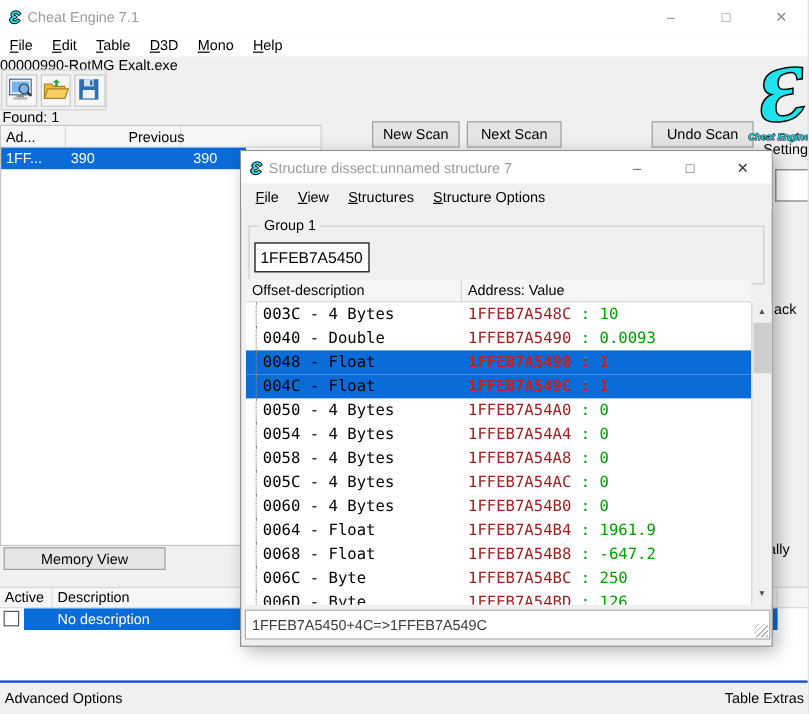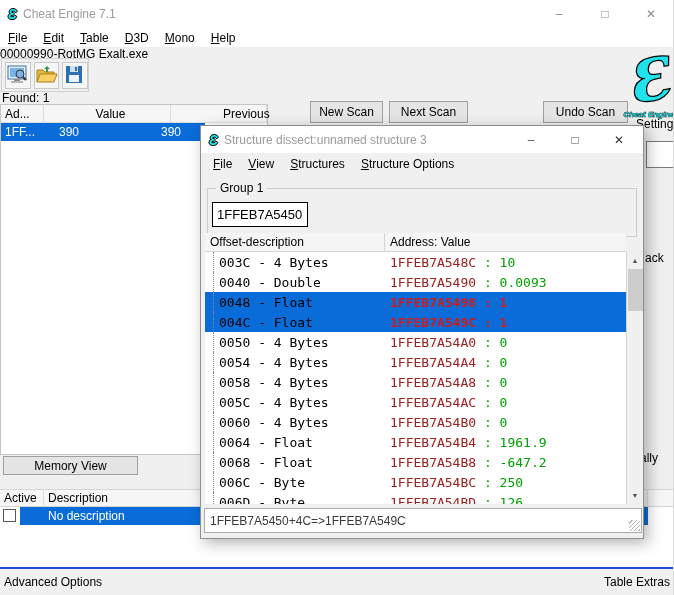--- a/index.html
+++ b/index.html
@@ -173,21 +173,20 @@
         <rect x="5" y="10" width="10" height="7" fill="#eef3f8"></rect>
       </svg>
     </div>
   </div>
 
   <div class="found">Found: 1</div>
 
   <div class="scanlist">
     <div class="sl-header">
       <span class="h c1">Ad...</span>
-      <span class="h c2">Value</span>
       <span class="h c3">Previous</span>
     </div>
     <div id="scan-rows"><div class="srow sel">
           <span class="c1">1FF...</span>
           <span class="c2">390</span>
           <span class="c3">390</span>
         </div></div>
   </div>
 
   <div class="btn" id="btn-new-scan">New Scan</div>
@@ -222,21 +221,21 @@
   </div>
 
   <div class="statusbar">
     <span>Advanced Options</span>
     <span>Table Extras</span>
   </div>
 
   <div class="dialog">
     <div class="d-titlebar">
       <span class="ce-icon">Ɛ</span>
-      <span class="title-text">Structure dissect:unnamed structure 3</span>
+      <span class="title-text">Structure dissect:unnamed structure 7</span>
       <div class="d-controls">
         <div class="d-btn">–</div>
         <div class="d-btn">□</div>
         <div class="d-btn close">✕</div>
       </div>
     </div>
 
     <div class="d-menubar">
         <span class="menu-item"><u>F</u>ile</span>
         <span class="menu-item"><u>V</u>iew</span>

